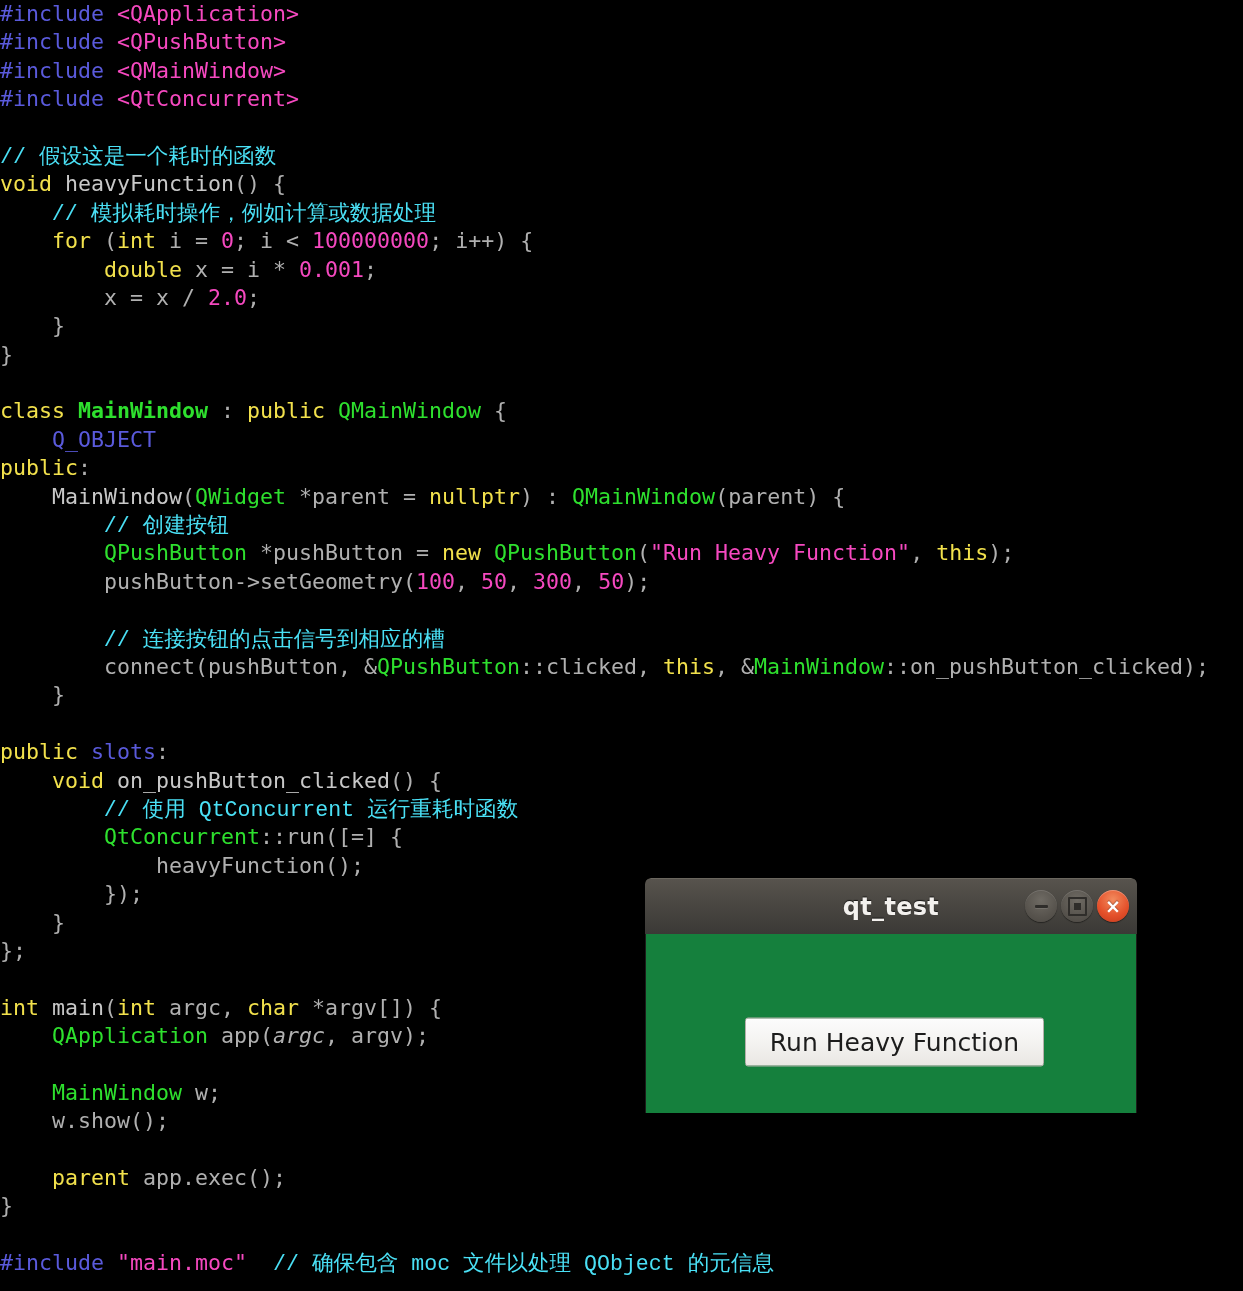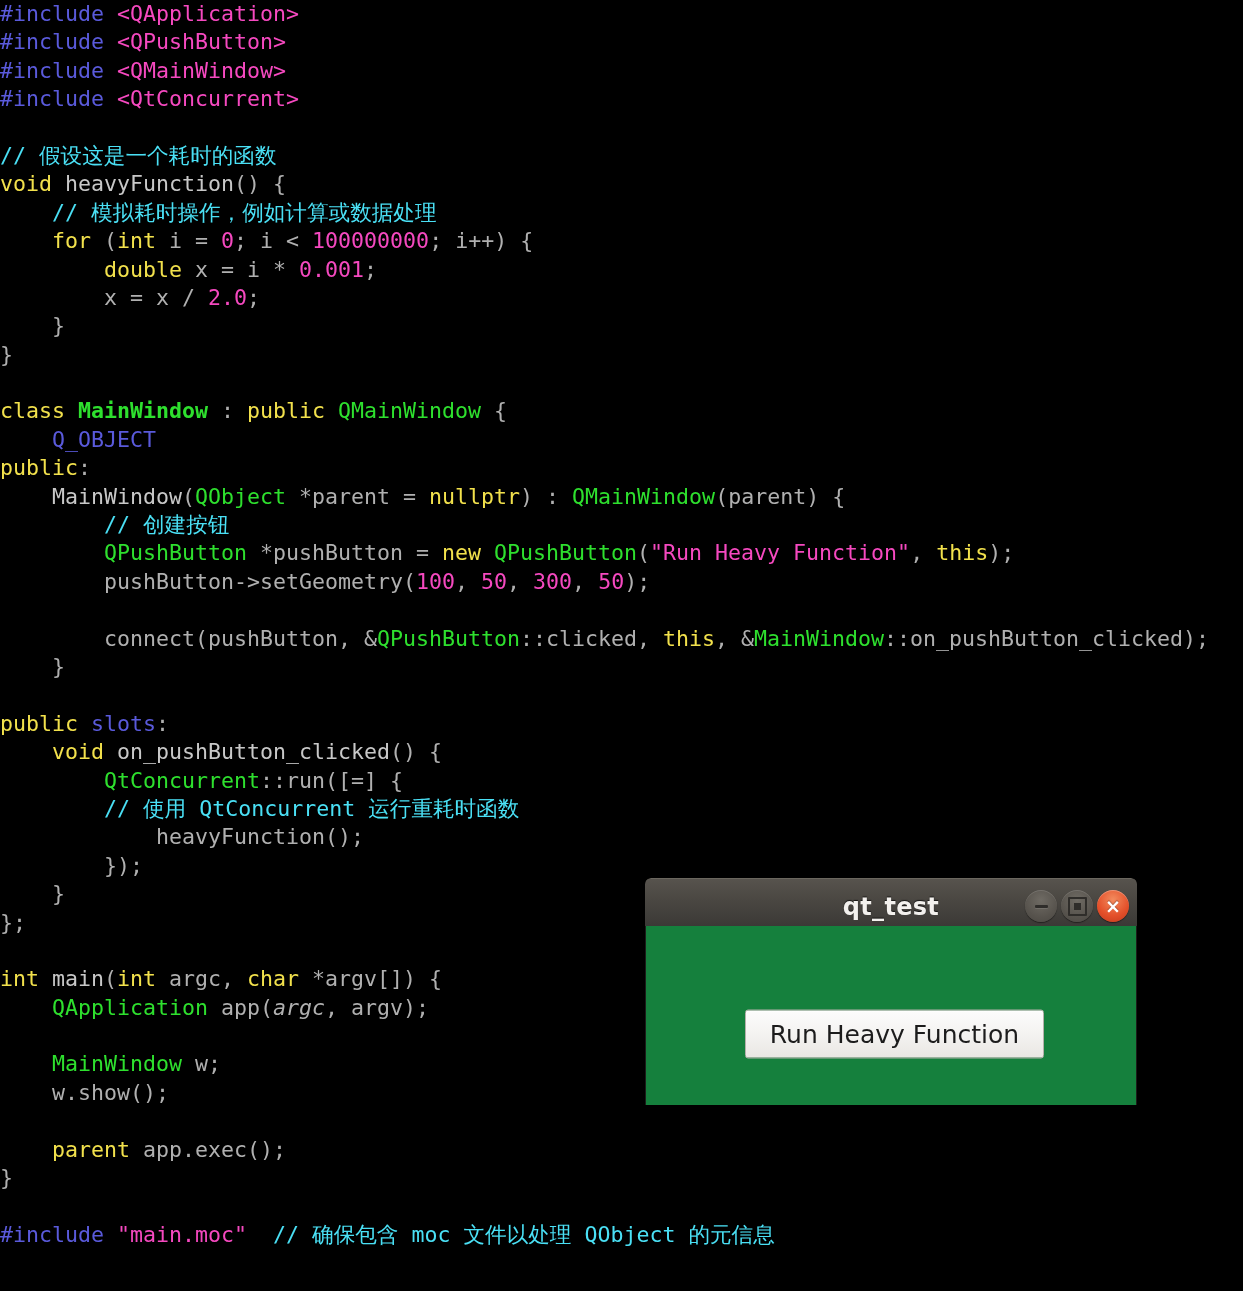--- a/index.html
+++ b/index.html
@@ -31,21 +31,21 @@
     font-size: 21.6px;
     line-height: 28.4px;
     height: 28.4px;
     white-space: pre;
     color: #b0b0b0;
     letter-spacing: 0px;
   }
   
   .t-pre     { color: #5a5adb; }            
   .t-hdr     { color: #f649c0; }            
-  .t-cmt     { color: #4ae0f5; }            
+  .t-cmt     { color: #4ae0f5; font-family: Liberation Mono, monospace; }            
   .t-kw      { color: #f2e14c; }            
   .t-num     { color: #f649c0; }            
   .t-str     { color: #f649c0; }            
   .t-type    { color: #2ee02e; }            
   .t-fnbold  { color: #c8c8c8; font-weight: normal; }  
   .t-clsbold { color: #2ee02e; font-weight: bold; }  
   .t-macro   { color: #5a5adb; }            
   .t-plain   { color: #b0b0b0; }            
   .t-italic  { color: #b0b0b0; font-style: italic; }
 
@@ -55,21 +55,21 @@
     left: 645px;
     top: 878px;
     width: 492px;
     height: 235px;
     border-radius: 6px 6px 0 0;
     box-shadow: 0 0 0 1px #000;
     overflow: hidden;
   }
   #qt-titlebar {
     position: relative;
-    height: 48px;
+    height: 56px;
     background: linear-gradient(to bottom, #57534d 0%, #4a4742 45%, #3b3936 100%);
     border-radius: 6px 6px 0 0;
     border-top: 1px solid #6b675f;
     box-sizing: border-box;
   }
   #qt-title-text {
     position: absolute;
     left: 0;
     right: 0;
     top: 14px;
@@ -178,32 +178,33 @@
       <div class="code-line"><span class="t-cmt">    // 模拟耗时操作，例如计算或数据处理</span></div>
       <div class="code-line"><span class="t-plain">    </span><span class="t-kw">for</span><span class="t-plain"> (</span><span class="t-kw">int</span><span class="t-plain"> i = </span><span class="t-num">0</span><span class="t-plain">; i &lt; </span><span class="t-num">100000000</span><span class="t-plain">; i++) {</span></div>
       <div class="code-line"><span class="t-plain">        </span><span class="t-kw">double</span><span class="t-plain"> x = i * </span><span class="t-num">0.001</span><span class="t-plain">;</span></div>
       <div class="code-line"><span class="t-plain">        x = x / </span><span class="t-num">2.0</span><span class="t-plain">;</span></div>
       <div class="code-line"><span class="t-plain">    }</span></div>
       <div class="code-line"><span class="t-plain">}</span></div>
       <div class="code-line">&nbsp;</div>
       <div class="code-line"><span class="t-kw">class</span><span class="t-plain"> </span><span class="t-clsbold">MainWindow</span><span class="t-plain"> : </span><span class="t-kw">public</span><span class="t-plain"> </span><span class="t-type">QMainWindow</span><span class="t-plain"> {</span></div>
       <div class="code-line"><span class="t-plain">    </span><span class="t-macro">Q_OBJECT</span></div>
       <div class="code-line"><span class="t-kw">public</span><span class="t-plain">:</span></div>
-      <div class="code-line"><span class="t-plain">    </span><span class="t-fnbold">MainWindow</span><span class="t-plain">(</span><span class="t-type">QObject</span><span class="t-plain"> *parent = </span><span class="t-kw">nullptr</span><span class="t-plain">) : </span><span class="t-type">QMainWindow</span><span class="t-plain">(parent) {</span></div>
+      <div class="code-line"><span class="t-plain">    </span><span class="t-fnbold">MainWindow</span><span class="t-plain">(</span><span class="t-type">QWidget</span><span class="t-plain"> *parent = </span><span class="t-kw">nullptr</span><span class="t-plain">) : </span><span class="t-type">QMainWindow</span><span class="t-plain">(parent) {</span></div>
       <div class="code-line"><span class="t-cmt">        // 创建按钮</span></div>
       <div class="code-line"><span class="t-plain">        </span><span class="t-type">QPushButton</span><span class="t-plain"> *pushButton = </span><span class="t-kw">new</span><span class="t-plain"> </span><span class="t-type">QPushButton</span><span class="t-plain">(</span><span class="t-str">"Run Heavy Function"</span><span class="t-plain">, </span><span class="t-kw">this</span><span class="t-plain">);</span></div>
       <div class="code-line"><span class="t-plain">        pushButton-&gt;setGeometry(</span><span class="t-num">100</span><span class="t-plain">, </span><span class="t-num">50</span><span class="t-plain">, </span><span class="t-num">300</span><span class="t-plain">, </span><span class="t-num">50</span><span class="t-plain">);</span></div>
       <div class="code-line">&nbsp;</div>
+      <div class="code-line"><span class="t-cmt">        // 连接按钮的点击信号到相应的槽</span></div>
       <div class="code-line"><span class="t-plain">        connect(pushButton, &amp;</span><span class="t-type">QPushButton</span><span class="t-plain">::clicked, </span><span class="t-kw">this</span><span class="t-plain">, &amp;</span><span class="t-type">MainWindow</span><span class="t-plain">::on_pushButton_clicked);</span></div>
       <div class="code-line"><span class="t-plain">    }</span></div>
       <div class="code-line">&nbsp;</div>
       <div class="code-line"><span class="t-kw">public</span><span class="t-plain"> </span><span class="t-macro">slots</span><span class="t-plain">:</span></div>
       <div class="code-line"><span class="t-plain">    </span><span class="t-kw">void</span><span class="t-plain"> </span><span class="t-fnbold">on_pushButton_clicked</span><span class="t-plain">() {</span></div>
+      <div class="code-line"><span class="t-cmt">        // 使用 QtConcurrent 运行重耗时函数</span></div>
       <div class="code-line"><span class="t-plain">        </span><span class="t-type">QtConcurrent</span><span class="t-plain">::run([=] {</span></div>
-      <div class="code-line"><span class="t-cmt">        // 使用 QtConcurrent 运行重耗时函数</span></div>
       <div class="code-line"><span class="t-plain">            heavyFunction();</span></div>
       <div class="code-line"><span class="t-plain">        });</span></div>
       <div class="code-line"><span class="t-plain">    }</span></div>
       <div class="code-line"><span class="t-plain">};</span></div>
       <div class="code-line">&nbsp;</div>
       <div class="code-line"><span class="t-kw">int</span><span class="t-plain"> </span><span class="t-fnbold">main</span><span class="t-plain">(</span><span class="t-kw">int</span><span class="t-plain"> argc, </span><span class="t-kw">char</span><span class="t-plain"> *argv[]) {</span></div>
       <div class="code-line"><span class="t-plain">    </span><span class="t-type">QApplication</span><span class="t-plain"> app(</span><span class="t-italic">argc</span><span class="t-plain">, argv);</span></div>
       <div class="code-line">&nbsp;</div>
       <div class="code-line"><span class="t-plain">    </span><span class="t-type">MainWindow</span><span class="t-plain"> w;</span></div>
       <div class="code-line"><span class="t-plain">    w.show();</span></div>

